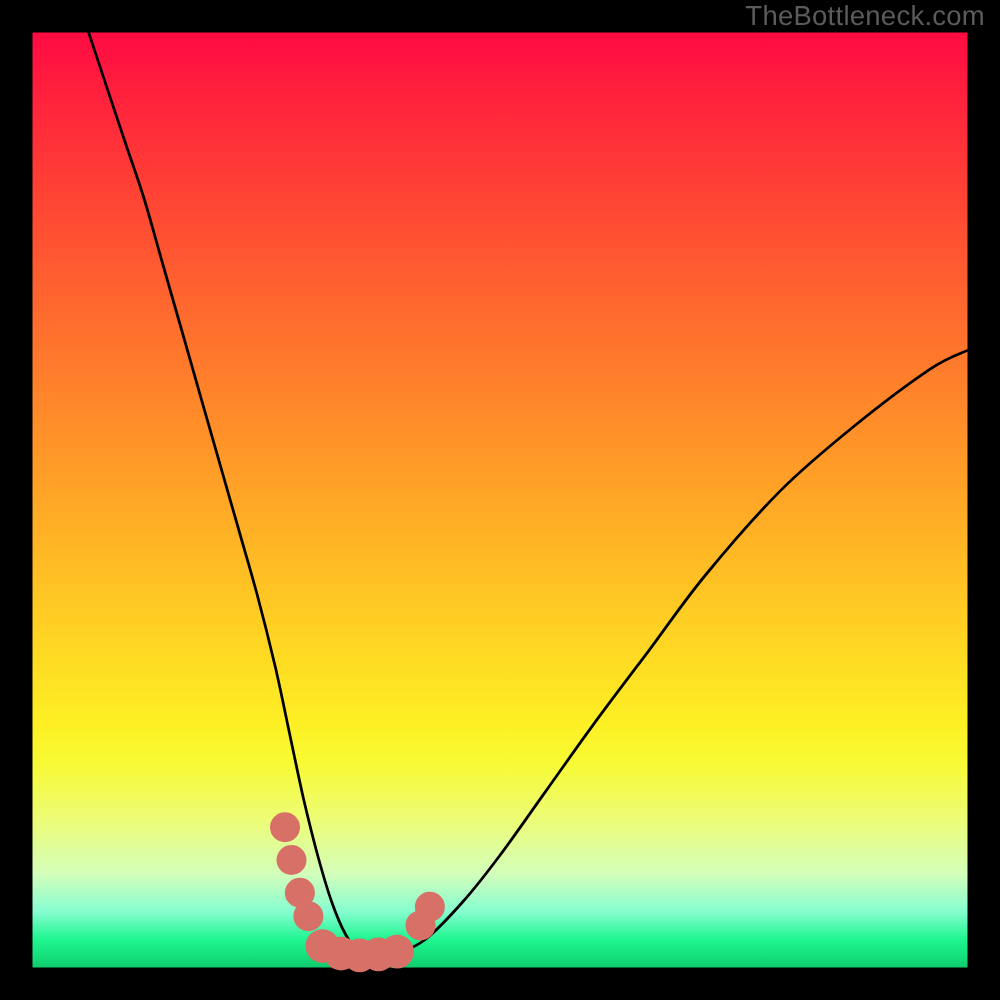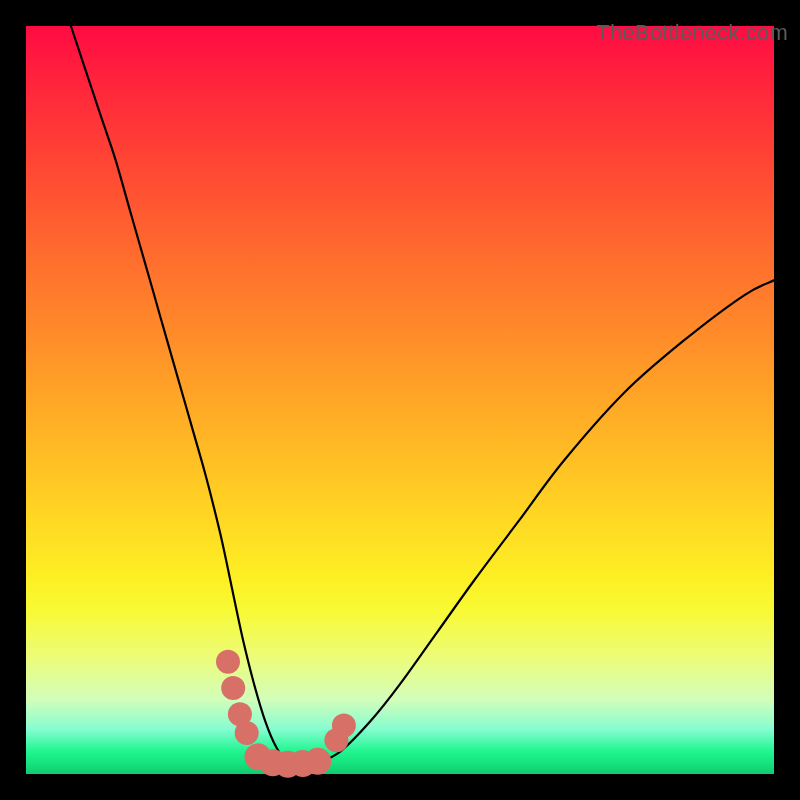--- a/index.html
+++ b/index.html
@@ -38,21 +38,21 @@
       #edfc74 84%,
       #d3feba 90%,
       #86fdd0 94%,
       #1ff590 97%,
       #16e47f 98.5%,
       #0fcb6d 100%
     );
   }
   .watermark {
     position: absolute;
-    top: 20px;
+    top: 0;
     right: 12px;
     color: #5b5b5b;
     font-size: 22px;
     font-weight: 500;
     letter-spacing: 0.2px;
     user-select: none;
   }
   svg.curve {
     position: absolute;
     top: 0; left: 0;

